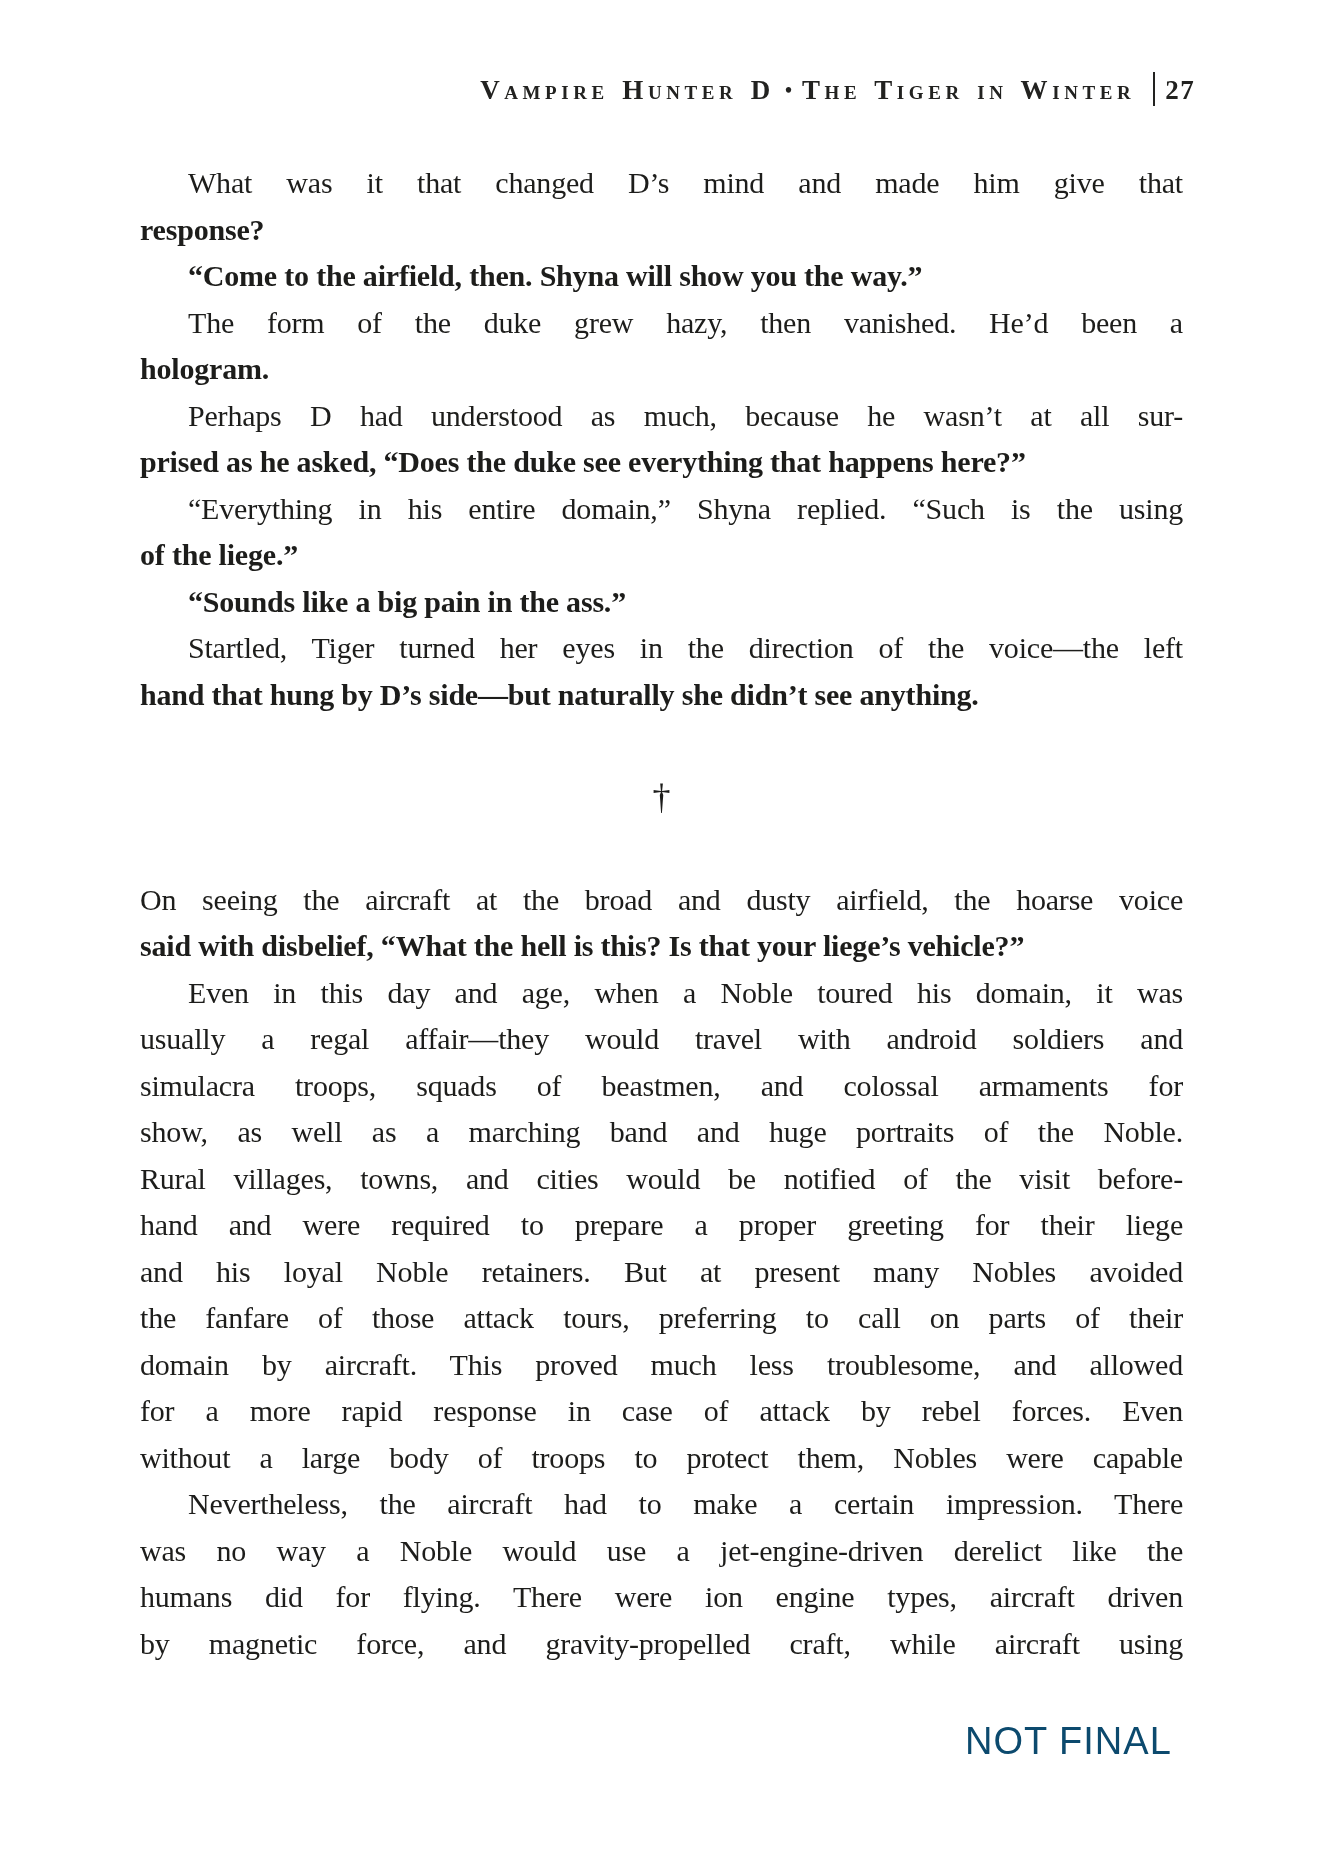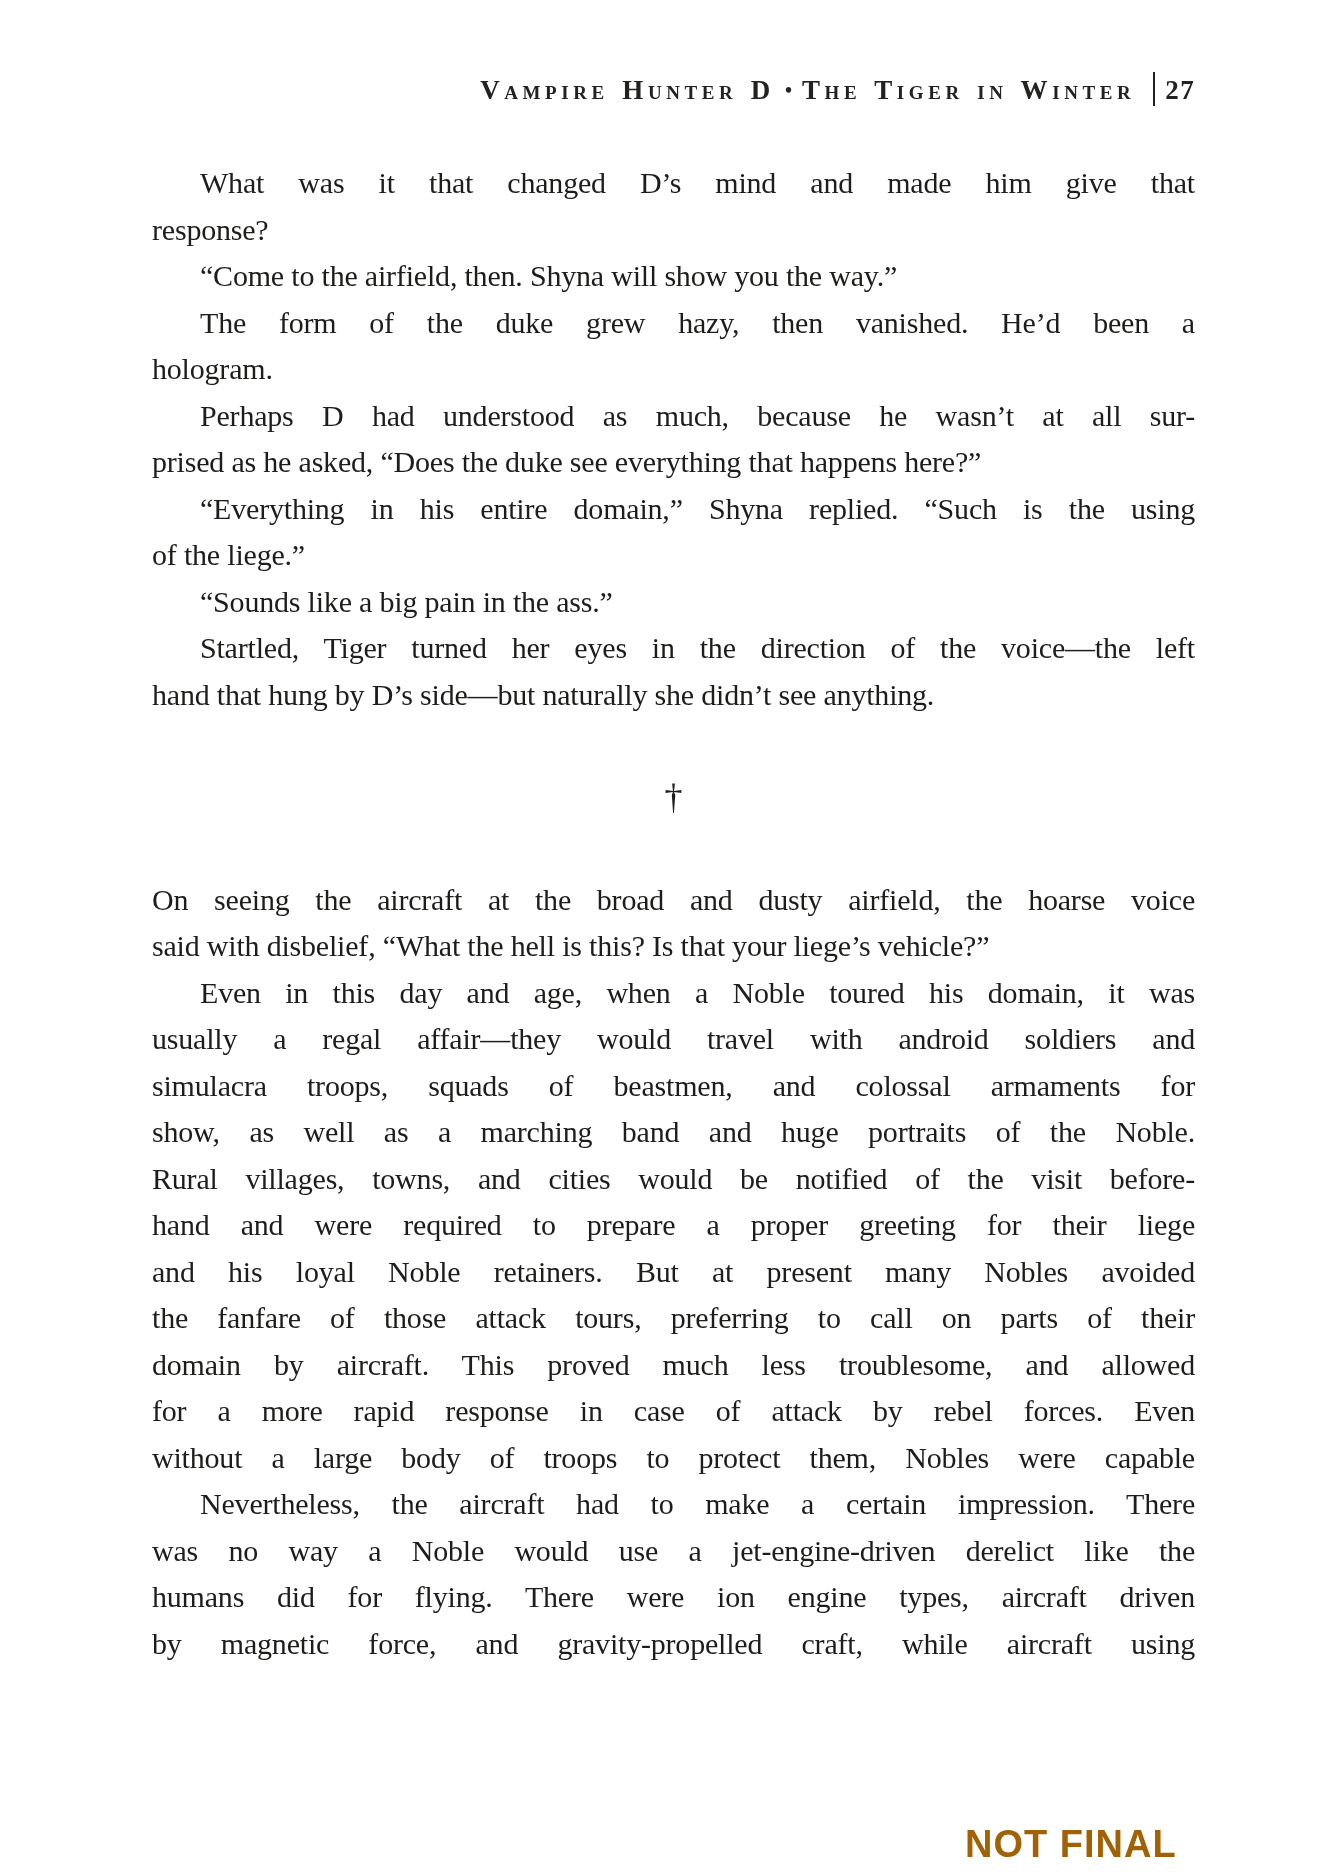--- a/index.html
+++ b/index.html
@@ -47,54 +47,55 @@
   }
   .running-header .pagenum {
     font-variant: normal;
     letter-spacing: 0.05em;
     font-size: 27px;
   }
   
   .body-text {
     position: absolute;
     top: 160px;
-    left: 152px;
+    left: 140px;
     width: 1043px;
     font-size: 30px;
     line-height: 46.5px;
     letter-spacing: -0.2px;
   }
   .line {
     text-align: justify;
     text-align-last: justify;
   }
   .line.indent {
     text-indent: 48px;
   }
   .line.last {
     text-align: left;
     text-align-last: left;
+    font-weight: bold;
   }
   .section-break {
     text-align: center;
     text-align-last: center;
     font-size: 36px;
     margin: 56px 0;
     color: #1d1d1b;
   }
   
   .watermark {
     position: absolute;
-    top: 1823px;
+    top: 1720px;
     left: 965px;
     font-family: "Liberation Sans", sans-serif;
-    font-weight: bold;
+    font-weight: normal;
     font-size: 38px;
     letter-spacing: 1px;
-    color: #a16207;
+    color: #0c4a6e;
     white-space: nowrap;
   }
 </style>
 </head>
 <body>
 
 <div class="page">
 
   <div class="running-header">
     <span>Vampire Hunter D</span><span class="dot">•</span><span>The Tiger in Winter</span><span class="vbar"></span><span class="pagenum">27</span>

